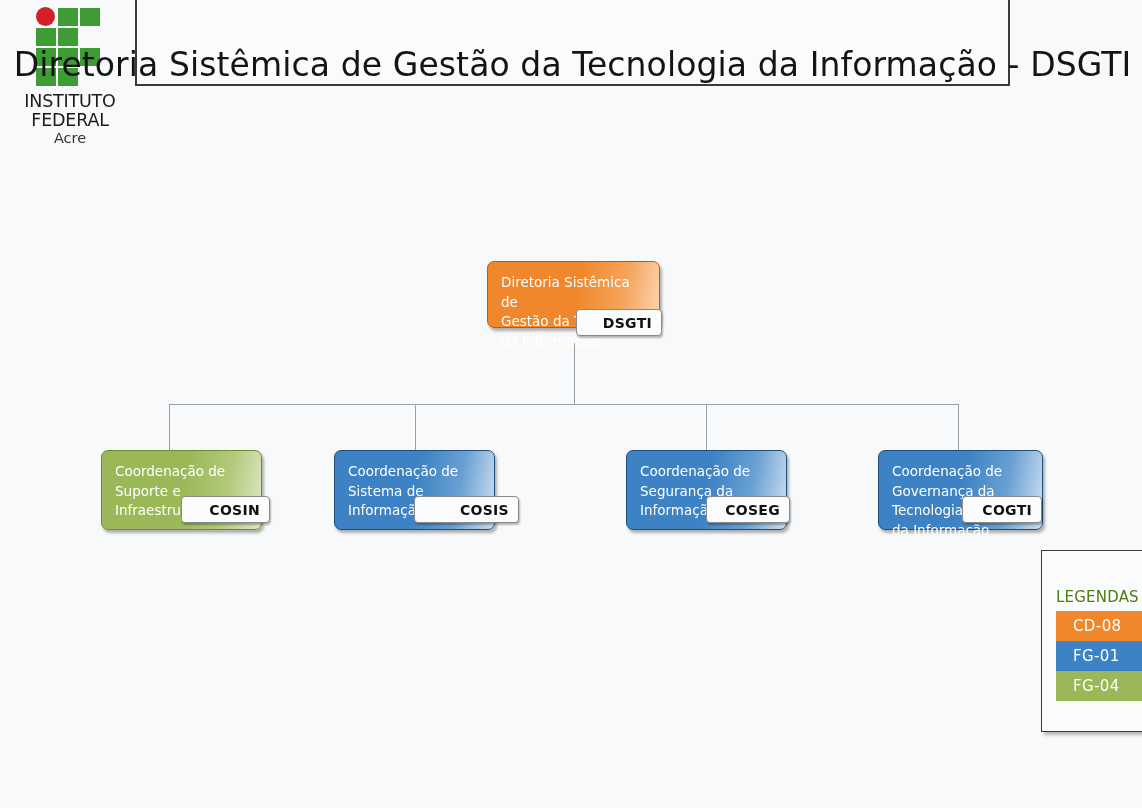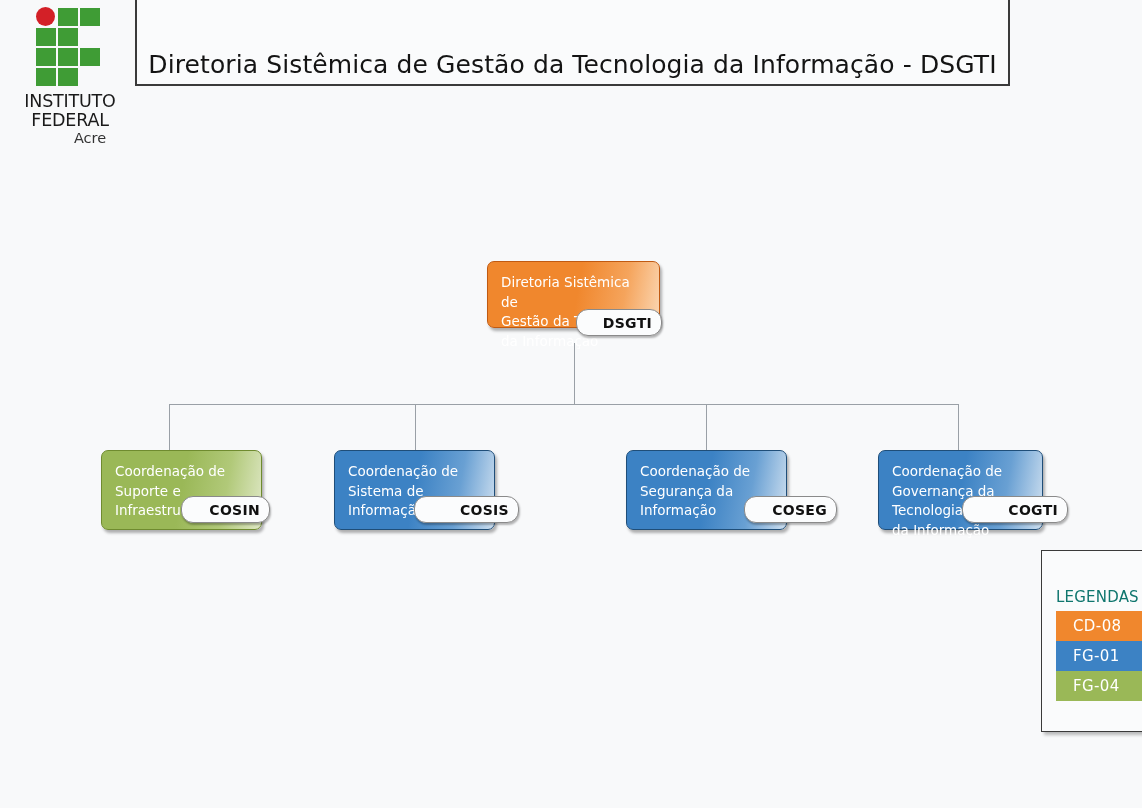--- a/index.html
+++ b/index.html
@@ -62,39 +62,38 @@
     color: #1a1a1a;
   }
   #brand-campus {
     position: absolute;
     left: 0;
     top: 130px;
     width: 140px;
     text-align: center;
     font-size: 14.5px;
     color: #333;
-    margin-left: 20px;
   }
 
   
   #title-bar {
     position: absolute;
     left: 135px;
     top: -6px;
     width: 875px;
     height: 92px;
     border: 2px solid #3a3a3a;
     background: #fafbfc;
     box-sizing: border-box;
     display: flex;
     align-items: center;
     justify-content: center;
   }
   #title-text {
-    font-size: 25px;
+    font-size: 33px;
     color: #141414;
     letter-spacing: 0.1px;
     white-space: nowrap;
     margin-top: 48px;
   }
 
   
   #chart {
     position: absolute;
     left: 0;
@@ -126,21 +125,21 @@
     right: 10px;
     color: #ffffff;
     font-size: 13.5px;
     line-height: 19.5px;
     white-space: pre-line;
   }
   .node .tag {
     position: absolute;
     background: #fbfcfd;
     border: 1px solid #8a8a8a;
-    border-radius: 12px;
+    border-radius: 4px;
     box-shadow: 1px 2px 2px rgba(0,0,0,0.28);
     color: #111;
     font-size: 14px;
     font-weight: 600;
     display: flex;
     align-items: center;
     justify-content: flex-end;
     padding-right: 9px;
     box-sizing: border-box;
     letter-spacing: 0.3px;
@@ -186,47 +185,47 @@
     width: 161px;
     background: linear-gradient(100deg, #3c82c4 0%, #3c82c4 50%, #69a0d3 76%, #cfe0f0 100%);
   }
   #node-cosis .tag { left: 79px; width: 105px; }
 
   #node-coseg {
     left: 626px;
     width: 161px;
     background: linear-gradient(100deg, #3c82c4 0%, #3c82c4 50%, #69a0d3 76%, #cfe0f0 100%);
   }
-  #node-coseg .tag { left: 79px; width: 93px; margin-left: 38px; }
+  #node-coseg .tag { left: 79px; width: 84px; }
 
   #node-cogti {
     left: 878px;
     width: 165px;
     background: linear-gradient(100deg, #3c82c4 0%, #3c82c4 50%, #69a0d3 76%, #cfe0f0 100%);
   }
-  #node-cogti .tag { left: 83px; width: 106px; }
+  #node-cogti .tag { left: 83px; width: 80px; }
 
   
   #legend {
     position: absolute;
     left: 1041px;
     top: 550px;
     width: 130px;
     height: 182px;
     background: #fafbfc;
     border: 1px solid #3a3a3a;
     box-sizing: border-box;
     box-shadow: 3px 3px 3px rgba(0,0,0,0.25);
   }
   #legend-title {
     position: absolute;
     left: 14px;
     top: 37px;
     font-size: 15px;
-    color: #0f766e;
+    color: #4d7c0f;
     letter-spacing: 0.2px;
   }
   .legend-row {
     position: absolute;
     left: 14px;
     width: 116px;
     height: 30px;
     display: flex;
     align-items: center;
     justify-content: flex-start;

